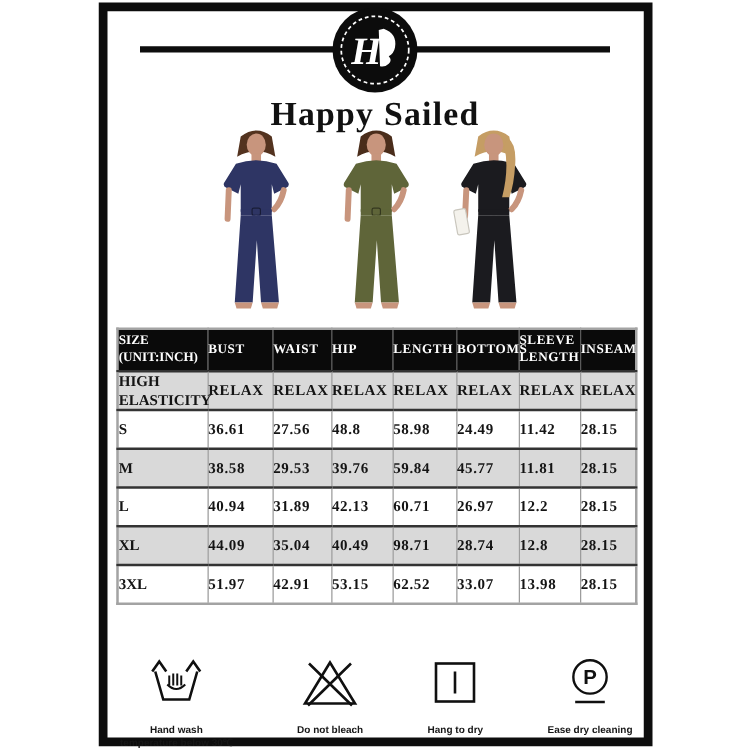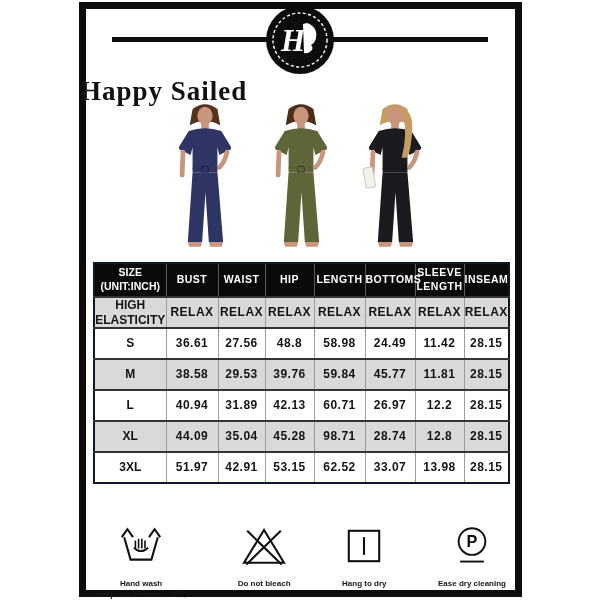--- a/index.html
+++ b/index.html
@@ -7,31 +7,31 @@
         font-family:"Liberation Sans",sans-serif;}
   
   .frame{position:absolute;left:79px;top:2px;width:443px;height:595px;
          border:7px solid #0d0d0d;box-sizing:border-box;background:#fff;}
   
   .logo-line{position:absolute;left:112px;top:37px;width:376px;height:5px;background:#0d0d0d;z-index:1;}
   
   .logo{position:absolute;left:265px;top:5px;width:70px;height:70px;z-index:2;}
   .logo svg{display:block;}
   
-  .brand-title{position:absolute;left:80px;top:76px;width:440px;text-align:left;
+  .brand-title{position:absolute;left:80px;top:76px;width:440px;text-align:center;
        font-family:"Liberation Serif",serif;font-weight:bold;font-size:27px;color:#111;
        letter-spacing:1px;z-index:2;}
   
   .model{position:absolute;top:104px;width:86px;height:144px;}
   .model svg{display:block;width:86px;height:144px;}
   .model-1{left:162px;} .model-2{left:258px;} .model-3{left:352px;}
   
   table.size-table{position:absolute;left:93px;top:262px;width:415px;border-collapse:collapse;
-       table-layout:fixed;text-align:center;border:2px solid #0f172a;
-       font-family:Liberation Sans, sans-serif;font-weight:bold;z-index:2;}
+       table-layout:fixed;text-align:left;border:2px solid #a3a3a3;
+       font-family:Liberation Serif, serif;font-weight:bold;z-index:2;}
   table.size-table th{background:#0a0a0a;color:#fff;font-size:10.5px;height:32px;
        border-left:1px solid #5a5a5a;white-space:pre-line;line-height:1.3;letter-spacing:0.5px;
        font-weight:bold;padding:0;}
   table.size-table th:first-child{letter-spacing:0;border-left:none;}
   table.size-table td{font-size:12px;height:29px;border-top:2px solid #333;
        border-left:1px solid #9c9c9c;color:#141414;white-space:pre-line;line-height:1.2;
        letter-spacing:0.5px;padding:0;background:#fff;}
   table.size-table td:first-child{letter-spacing:0;font-size:12px;border-left:none;}
   table.size-table tbody tr:nth-child(odd) td{background:#d9d9d9;}
   
@@ -181,21 +181,21 @@
           <td>42.13</td>
           <td>60.71</td>
           <td>26.97</td>
           <td>12.2</td>
           <td>28.15</td>
         </tr>
         <tr>
           <td>XL</td>
           <td>44.09</td>
           <td>35.04</td>
-          <td>45.28</td>
+          <td>40.49</td>
           <td>98.71</td>
           <td>28.74</td>
           <td>12.8</td>
           <td>28.15</td>
         </tr>
         <tr>
           <td>3XL</td>
           <td>51.97</td>
           <td>42.91</td>
           <td>53.15</td>

